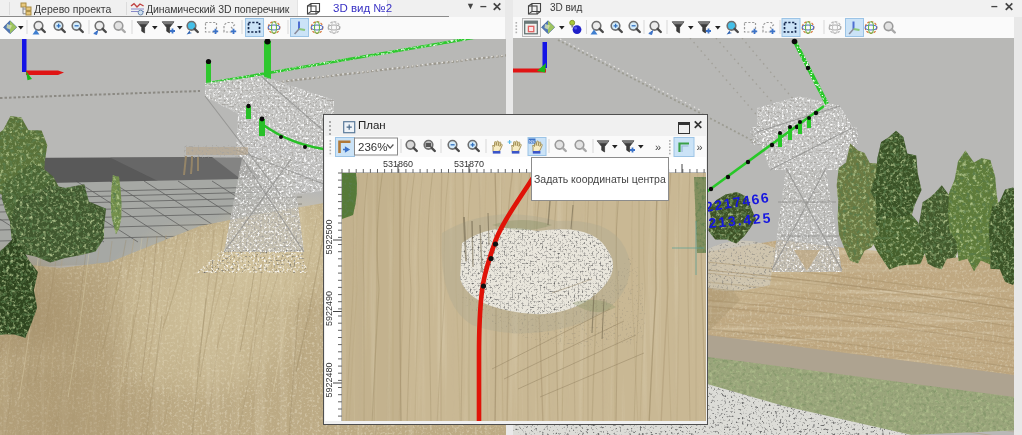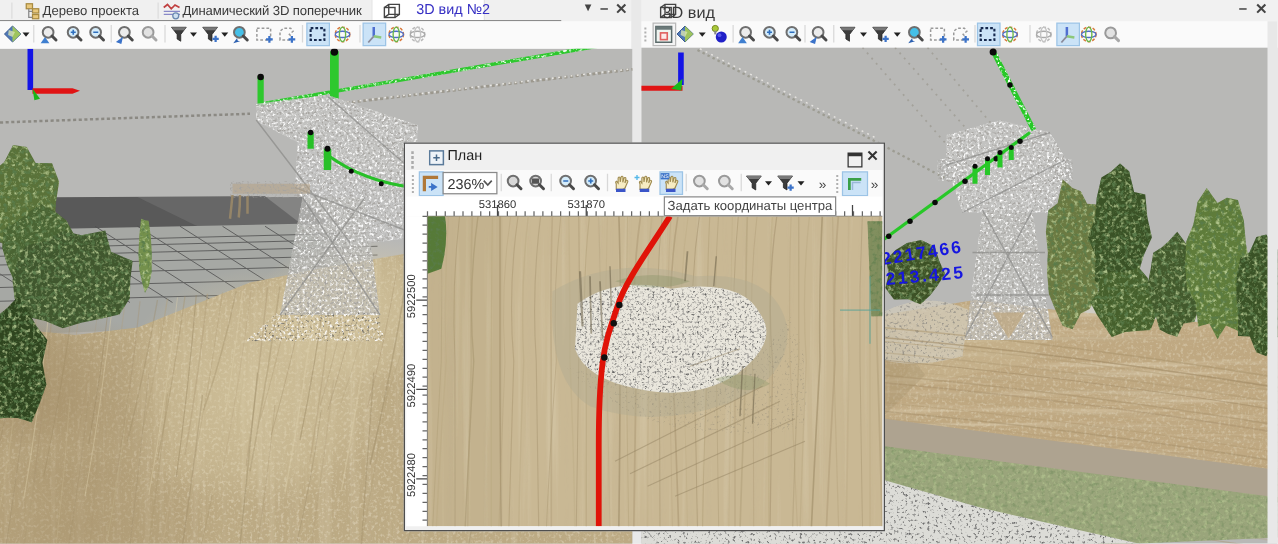--- a/index.html
+++ b/index.html
@@ -203,21 +203,21 @@
       </g>
     </svg>
 
   <div class="abs" style="left:513px;top:0;width:509px;height:17px;background:#f1f1f1;"></div>
   <div class="abs" style="left:527px;top:2px;" id="ic-cube2"><svg width="15" height="14">
         <g fill="none" stroke="#444" stroke-width="1.1">
           <rect x="1.5" y="4" width="8.5" height="8"></rect>
           <path d="M1.5 4 l3.5 -2.5 h8.5 v8 l-3.5 2.5 M5 1.5 v8 l-3.4 2.4 M5 9.5 h8.3"></path>
         </g>
       </svg></div>
-  <div class="abs" style="left:530px;top:2px;font-size:13px;color:#3a3a3a;">3D вид</div>
+  <div class="abs" style="left:550px;top:2px;font-size:10px;color:#3a3a3a;">3D вид</div>
   <div class="abs" style="left:991px;top:-1px;font-size:12px;color:#444;font-weight:bold;">–</div>
   <div class="abs" style="left:1004px;top:0px;font-size:12px;color:#444;font-weight:bold;">✕</div>
   <div class="abs" style="left:513px;top:17px;width:509px;height:21px;background:#fafafa;"></div>
   <svg class="abs" style="left:513px;top:17px;" width="509" height="22" id="rtb">
       <rect x="2.5" y="5" width="1.6" height="1.6" fill="#b0b0b0"></rect>
       <rect x="2.5" y="8.2" width="1.6" height="1.6" fill="#b0b0b0"></rect>
       <rect x="2.5" y="11.399999999999999" width="1.6" height="1.6" fill="#b0b0b0"></rect>
       <rect x="2.5" y="14.599999999999998" width="1.6" height="1.6" fill="#b0b0b0"></rect>
       <rect x="9.5" y="1.5" width="18" height="18" fill="#f4f4f4" stroke="#b8b8b8"></rect>
       <g transform="translate(11,3.5)">
@@ -998,15 +998,15 @@
         </g>
         <line x1="354" y1="48" x2="354" y2="102" stroke="#55a096" stroke-width="1" opacity="0.7"></line>
         <line x1="330" y1="75" x2="362" y2="75" stroke="#55a096" stroke-width="1" opacity="0.7"></line>
         <path d="M194 0 C179 24 158 52 152 72 C147 87 142 100 140 118 C138 134 137 158 137 183 L137 248" fill="none" stroke="#e01308" stroke-width="4.6"></path>
         <circle cx="153.5" cy="71" r="2.6" fill="#111"></circle>
         <circle cx="149" cy="85.5" r="2.6" fill="#111"></circle>
         <circle cx="141.5" cy="113" r="2.6" fill="#111"></circle>
       </svg>
   </div>
 
-  <div class="abs" style="left:531px;top:157px;height:14px;background:#fff;border:1px solid #8c8c8c;font-size:10.5px;color:#444;padding:0 2px;line-height:14px;white-space:nowrap;z-index:20;">Задать координаты центра</div>
+  <div class="abs" style="left:531px;top:157px;height:14px;background:#fff;border:1px solid #8c8c8c;font-size:10.5px;color:#444;padding:14px 2px;line-height:14px;white-space:nowrap;z-index:20;">Задать координаты центра</div>
 
 </div>
 
 </body></html>

